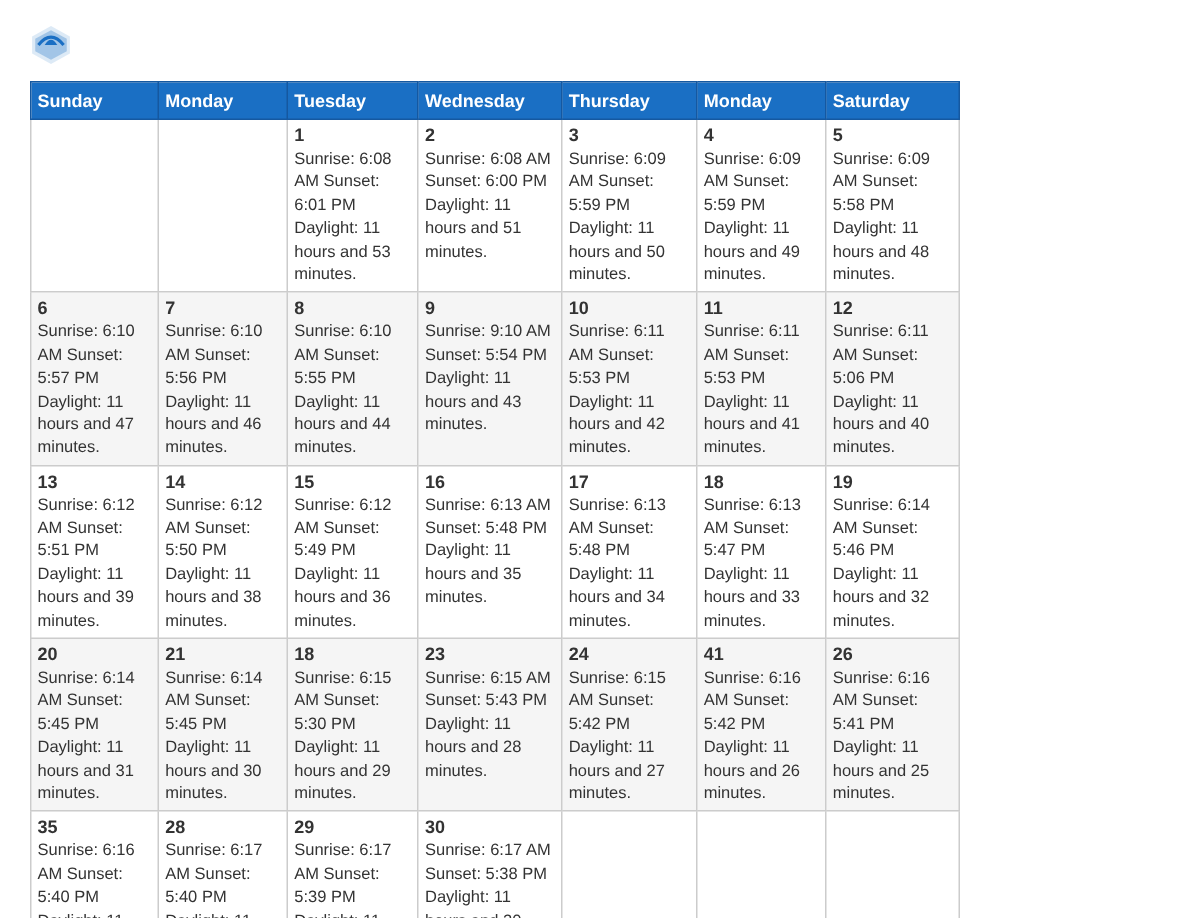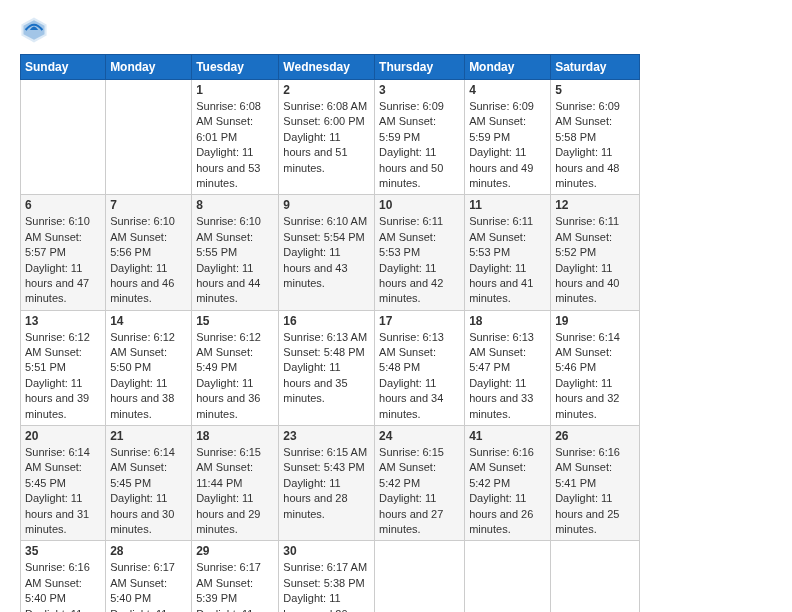--- a/index.html
+++ b/index.html
@@ -185,40 +185,40 @@
 Daylight: 11 hours and 46 minutes.</div>
           </td>
           <td>
             <span class="day-number">8</span>
             <div class="day-info">Sunrise: 6:10 AM
 Sunset: 5:55 PM
 Daylight: 11 hours and 44 minutes.</div>
           </td>
           <td>
             <span class="day-number">9</span>
-            <div class="day-info">Sunrise: 6:10 AM
+            <div class="day-info">Sunrise: 9:10 AM
 Sunset: 5:54 PM
 Daylight: 11 hours and 43 minutes.</div>
           </td>
           <td>
             <span class="day-number">10</span>
             <div class="day-info">Sunrise: 6:11 AM
 Sunset: 5:53 PM
 Daylight: 11 hours and 42 minutes.</div>
           </td>
           <td>
             <span class="day-number">11</span>
             <div class="day-info">Sunrise: 6:11 AM
 Sunset: 5:53 PM
 Daylight: 11 hours and 41 minutes.</div>
           </td>
           <td>
             <span class="day-number">12</span>
             <div class="day-info">Sunrise: 6:11 AM
-Sunset: 5:52 PM
+Sunset: 5:06 PM
 Daylight: 11 hours and 40 minutes.</div>
           </td>
         </tr>
         <tr>
           <td>
             <span class="day-number">13</span>
             <div class="day-info">Sunrise: 6:12 AM
 Sunset: 5:51 PM
 Daylight: 11 hours and 39 minutes.</div>
           </td>
@@ -268,21 +268,21 @@
           </td>
           <td>
             <span class="day-number">21</span>
             <div class="day-info">Sunrise: 6:14 AM
 Sunset: 5:45 PM
 Daylight: 11 hours and 30 minutes.</div>
           </td>
           <td>
             <span class="day-number">18</span>
             <div class="day-info">Sunrise: 6:15 AM
-Sunset: 11:44 PM
+Sunset: 5:30 PM
 Daylight: 11 hours and 29 minutes.</div>
           </td>
           <td>
             <span class="day-number">23</span>
             <div class="day-info">Sunrise: 6:15 AM
 Sunset: 5:43 PM
 Daylight: 11 hours and 28 minutes.</div>
           </td>
           <td>
             <span class="day-number">24</span>

